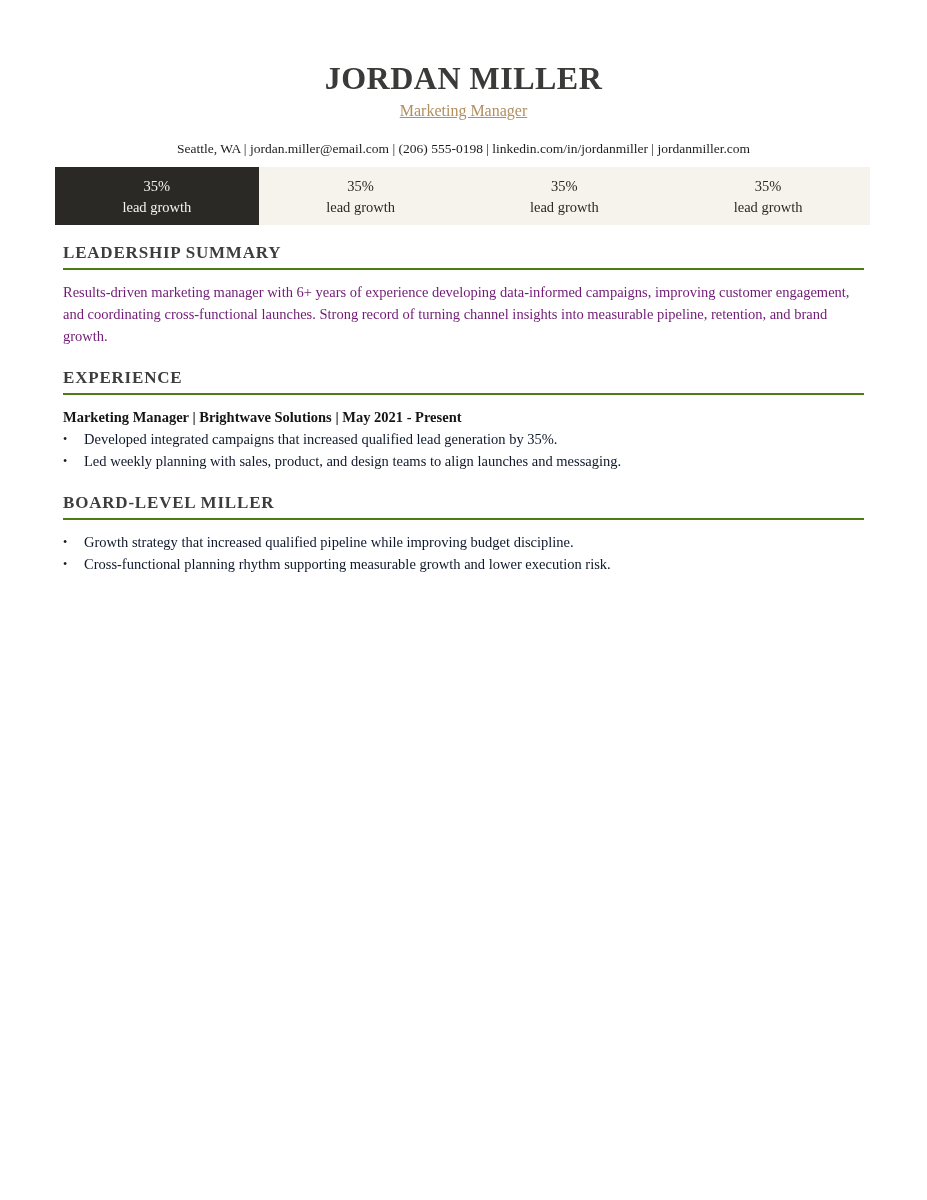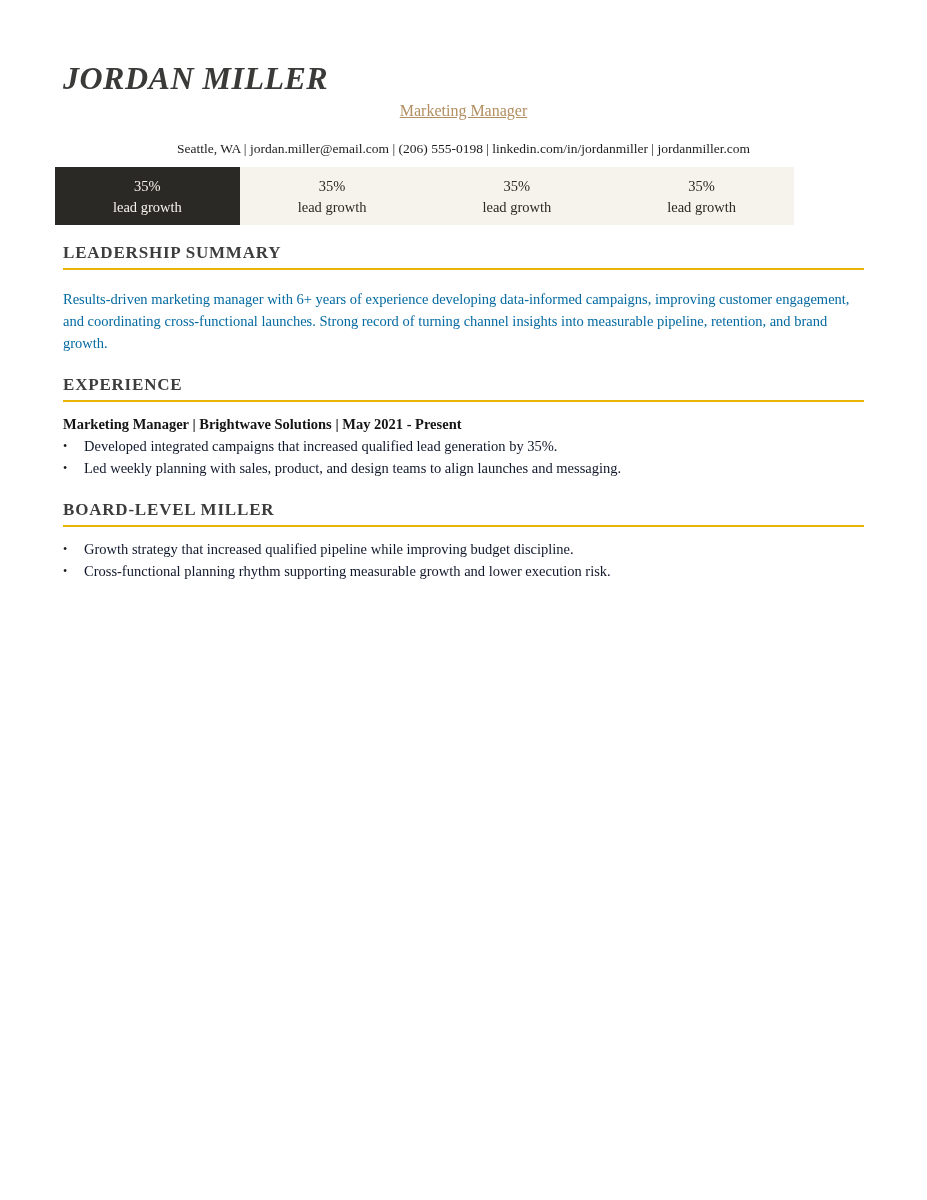--- a/index.html
+++ b/index.html
@@ -9,47 +9,47 @@
     font-family: "Liberation Serif", "DejaVu Serif", serif;
     color: #1a1a1a;
   }
   .page {
     width: 927px; height: 1200px;
     padding: 60px 63px 0 63px;
     overflow: hidden;
   }
   
   .name {
+    text-align: center;
     font-size: 32px;
     font-weight: bold;
     letter-spacing: 0.5px;
     color: #3a3a38;
     line-height: 36px;
-    font-style: italic;
   }
   .job-title {
     text-align: center;
     font-size: 16px;
     color: #b28e60;
     margin-top: 5px;
     line-height: 20px;
     text-decoration: underline;
   }
   .contact-line {
     text-align: center;
     font-size: 13.5px;
     color: #1c1c1c;
     margin-top: 19px;
     line-height: 17px;
   }
   
   .stats-row {
     display: flex;
     height: 58px;
-    width: 739px;
+    width: 815px;
     position: relative;
     left: -8px;
     margin-top: 10px;
   }
   .stat-cell {
     flex: 1 1 0;
     background: #f6f3ec;
     color: #2b2925;
     display: flex;
     flex-direction: column;
@@ -63,29 +63,29 @@
     background: #2b2925;
     color: #f6f3ec;
   }
   
   .section { margin-top: 17px; }
   .section-heading {
     font-size: 17px;
     font-weight: bold;
     letter-spacing: 0.8px;
     color: #3d3d3d;
-    border-bottom: 2px solid #eab308;
+    border-bottom: 2px solid #4d7c0f;
     padding-bottom: 5px;
     line-height: 21px;
   }
   .section-body {
-    margin-top: 18px;
+    margin-top: 11px;
     font-size: 14.5px;
     line-height: 22px;
-    color: #0369a1;
+    color: #701a75;
   }
   .role-line {
     margin-top: 11px;
     font-size: 14.5px;
     font-weight: bold;
     color: #141414;
     line-height: 22px;
   }
   ul.bullets {
     list-style: none;

